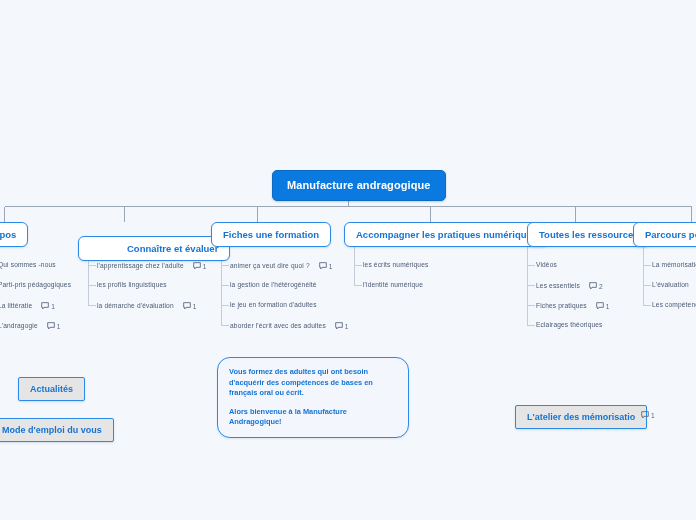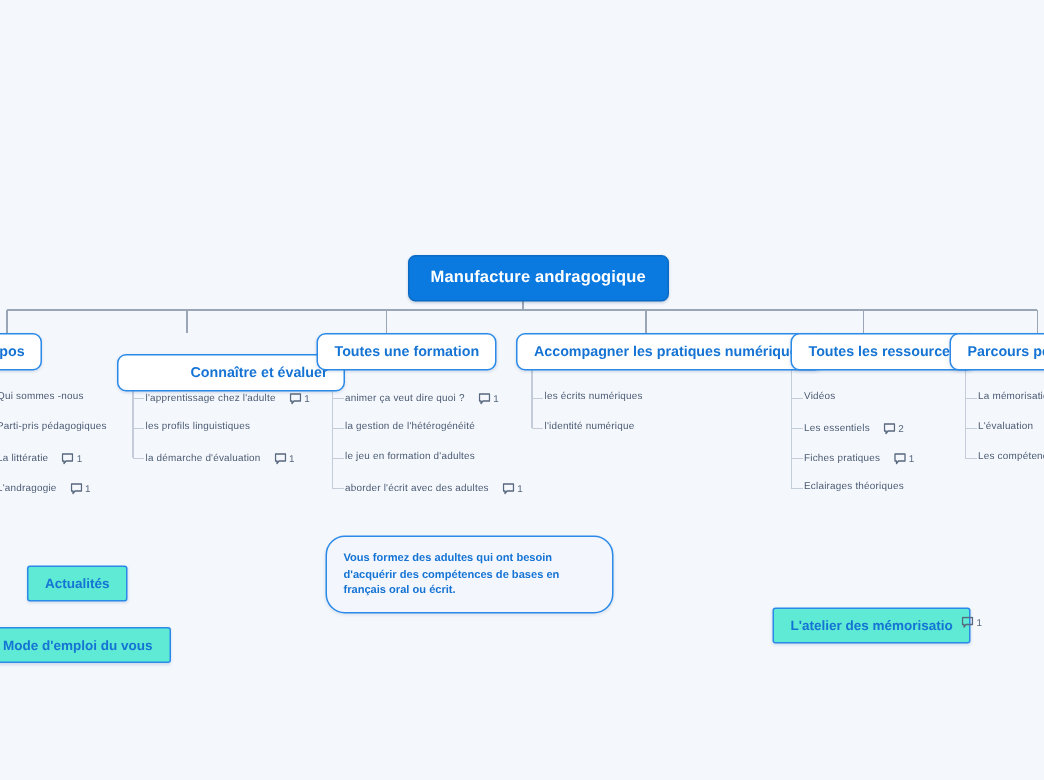--- a/index.html
+++ b/index.html
@@ -51,21 +51,21 @@
     border: 1.6px solid #2b8ae8;
     border-radius: 6px;
     color: #1573d4;
     font-size: 9.5px;
     font-weight: bold;
     padding: 6px 11px 6px 11px;
     text-align: center;
     box-shadow: 0 1px 2px rgba(30,80,140,.16);
   }
   .float-node {
-    background: #5eead4;
+    background: #e5e5e5;
     border: 1.6px solid #2b8ae8;
     border-radius: 2px;
     color: #1573d4;
     font-size: 9px;
     font-weight: bold;
     padding: 6px 11px 6px 11px;
     text-align: center;
     box-shadow: 0 1px 2px rgba(30,80,140,.16);
   }
   
@@ -164,21 +164,21 @@
 
   <div class="node branch-node" style="left:-22px; top:222px;">
     <span>ropos</span>
   </div>
 
   <div class="node branch-node" style="left:78px; top:236px;padding-left:48px;">
     <span>Connaître et évaluer</span>
   </div>
 
   <div class="node branch-node" style="left:211px; top:222px;">
-    <span>Toutes une formation</span>
+    <span>Fiches une formation</span>
   </div>
 
   <div class="node branch-node" style="left:344px; top:222px;">
     <span>Accompagner les pratiques numériques</span>
   </div>
 
   <div class="node branch-node" style="left:527px; top:222px;">
     <span>Toutes les ressources</span>
   </div>
 
@@ -315,15 +315,16 @@
     <span class="badge" style="margin-left:0">
       <svg width="8" height="8" viewBox="0 0 12 12">
         <path d="M1 1 H11 V8 H4.5 L2.5 10.5 V8 H1 Z" fill="none" stroke="#58687e" stroke-width="1.3" stroke-linejoin="round"></path>
       </svg>
       <span>1</span>
     </span>
   </div>
 
   <div class="callout" style="left:217px; top:357px; width:192px;">
     <p>Vous formez des adultes qui ont besoin d'acquérir des compétences de bases en français oral ou écrit.</p>
+    <p>Alors bienvenue à la Manufacture Andragogique!</p>
   </div>
 
 </div>
 
 </body></html>

